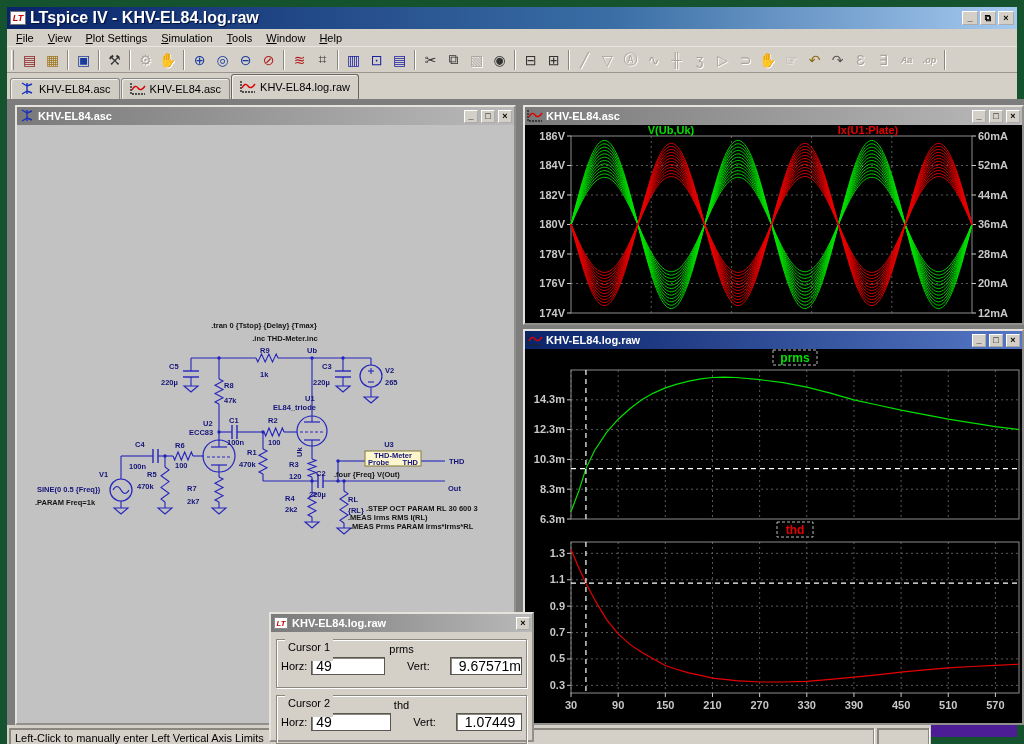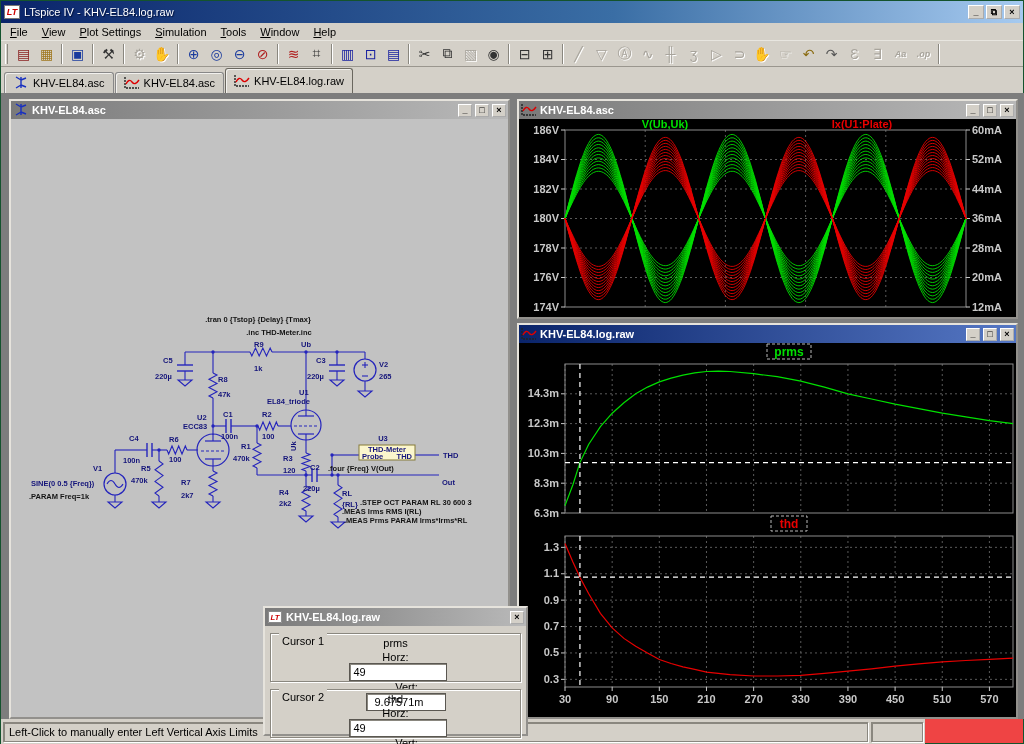--- a/index.html
+++ b/index.html
@@ -1,24 +1,24 @@
 <!DOCTYPE html>
 <html><head>
 <meta charset="utf-8">
 <style>
   * { box-sizing: border-box; margin: 0; padding: 0; }
   html,body { width:1024px; height:744px; overflow:hidden; }
   body { font-family:"Liberation Sans", sans-serif; font-size:11px; background:#7d7d7d; }
-  .app { position:relative; width:1024px; height:744px; border:1px solid #14532d; background:#ef4444; }
+  .app { position:relative; width:1024px; height:744px; border:7px solid #14532d; background:#4c1d95; }
 
   
   .titlebar { position:absolute; top:0; left:0; width:100%; height:22px;
     background:linear-gradient(90deg,#0a246a 0%,#3a6ea5 60%,#a6caf0 100%);
     display:flex; align-items:center; padding:0 3px; }
-  .titlebar .title { color:#fff; font-weight:normal; font-size:11px; margin-left:4px; flex:1;
+  .titlebar .title { color:#fff; font-weight:bold; font-size:16px; margin-left:4px; flex:1;
     text-shadow:1px 1px 1px #00103a; white-space:nowrap; }
   .lt-logo { width:16px; height:14px; background:#fff; border:1px solid #777;
     color:#c00; font-weight:bold; font-style:italic; font-size:9px; line-height:12px;
     text-align:center; flex:0 0 auto; }
   .winbtn { width:16px; height:14px; margin-left:2px; background:#d4d0c8; border:1px outset #fff;
     font-size:9px; line-height:12px; text-align:center; color:#000; font-weight:bold; }
 
   
   .menubar { position:absolute; top:22px; left:0; width:100%; height:18px; background:#d4d0c8;
     display:flex; align-items:center; padding-left:2px; border-bottom:1px solid #e8e6e0; }
@@ -62,23 +62,23 @@
   .win-wave2     { left:516px; top:230px; width:501px; height:396px; z-index:2; }
 
   
   .dialog { left:262px; top:513px; width:265px; height:130px; z-index:40; position:absolute;
     background:#d4d0c8; border:2px outset #e6e3dc; }
   .dialog-body { position:absolute; left:0; top:18px; right:0; bottom:0; }
   .group { position:relative; border:1px solid #8a877f; box-shadow:1px 1px 0 #fff inset, 1px 1px 0 #fff;
     margin:7px 5px 0 5px; height:49px; }
   .group-label { position:absolute; top:-7px; left:8px; background:#d4d0c8; padding:8px 3px; }
   .trace-name { text-align:center; margin-top:3px; }
-  .cursor-row { display:flex; align-items:center; padding:2px 4px 0 4px;flex-direction:column; }
+  .cursor-row { display:flex; align-items:center; padding:2px 4px 0 4px; }
   .field { background:#fff; border:1px solid #5a5751; box-shadow:inset 1px 1px 0 #8a877f;
-    height:18px; line-height:16px; padding-left:4px; font-size:11px; }
+    height:18px; line-height:16px; padding-left:4px; font-size:14px; }
   .horz-field { width:98px; margin-left:4px; }
   .vert-field { width:80px; margin-left:20px;padding-left:8px; }
   .vert-label { margin-left:22px; }
 
   
   .statusbar { position:absolute; top:718px; left:0; width:924px; height:26px; background:#d4d0c8;
     display:flex; align-items:center; padding:2px; gap:3px; z-index:5; }
   .status-pane { border:1px solid #8a877f; box-shadow:inset 1px 1px 0 #8a877f, 1px 1px 0 #fff;
     height:20px; line-height:18px; padding:0 5px; }
   .status-main { flex:1; }

